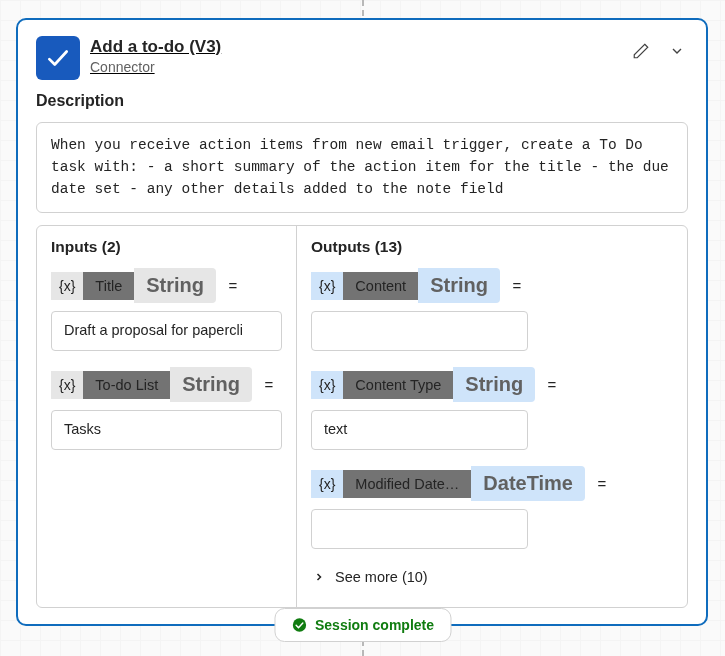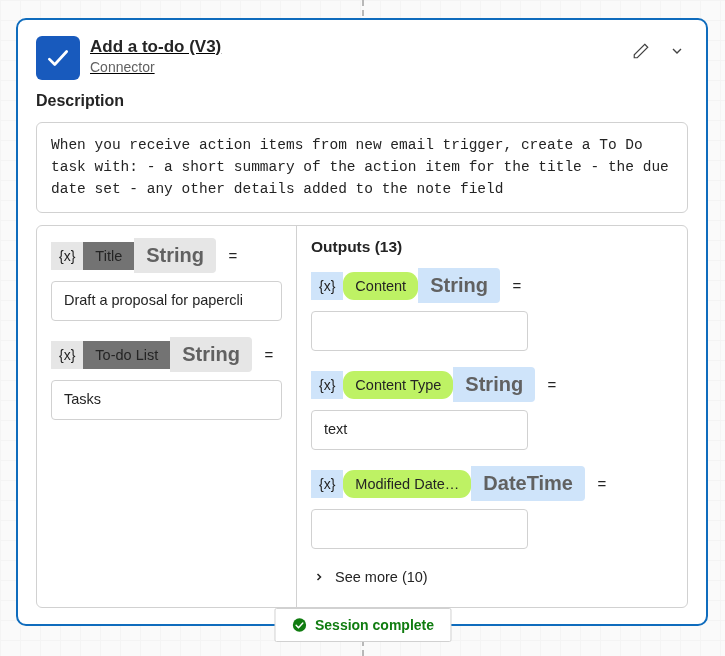--- a/index.html
+++ b/index.html
@@ -133,21 +133,21 @@
     align-items: center;
     font-family: 'Segoe UI', sans-serif;
   }
   .var-chip.out { background: #cfe4fa; }
   .param-name {
     background: #737373;
     color: #242424;
     font-size: 14.5px;
     padding: 6px 12px;
   }
-  .param-name.out { background: #bef264; border-radius: 11px; }
+  .param-name.out { background: #737373; }
   .param-type {
     background: #e6e6e6;
     color: #616161;
     font-size: 20px;
     padding: 6px 12px;
     font-weight: bold;
   }
   .param-type.out { background: #cfe4fa; }
   .eq-sign {
     font-size: 15px;
@@ -177,21 +177,21 @@
     padding: 4px 2px;
   }
   .see-more svg { width: 12px; height: 12px; }
   .session-badge {
     position: absolute;
     left: 50%;
     bottom: 14px;
     transform: translateX(-50%);
     background: #ffffff;
     border: 1px solid #d1d1d1;
-    border-radius: 2px;
+    border-radius: 10px;
     padding: 8px 16px;
     display: flex;
     align-items: flex-end;
     gap: 8px;
     font-size: 14px;
     font-weight: 600;
     color: #107c10;
   }
   .session-badge svg { width: 16px; height: 16px; }
 </style>
@@ -225,20 +225,21 @@
       </div>
     </div>
   </div>
 
   <div class="section-label">Description</div>
   <div class="desc-box">When you receive action items from new email trigger, create a To Do task with: - a short summary of the action item for the title - the due date set - any other details added to the note field</div>
 
   <div class="io-container">
 
     <div class="io-col inputs">
+      <div class="io-header">Inputs (2)</div>
 
       <div>
         <span class="param-row">
           <span class="var-chip">{x}</span>
           <span class="param-name">Title</span>
           <span class="param-type">String</span>
         </span>
         <span class="eq-sign">=</span>
       </div>
       <div class="value-box">Draft a proposal for papercli</div>

